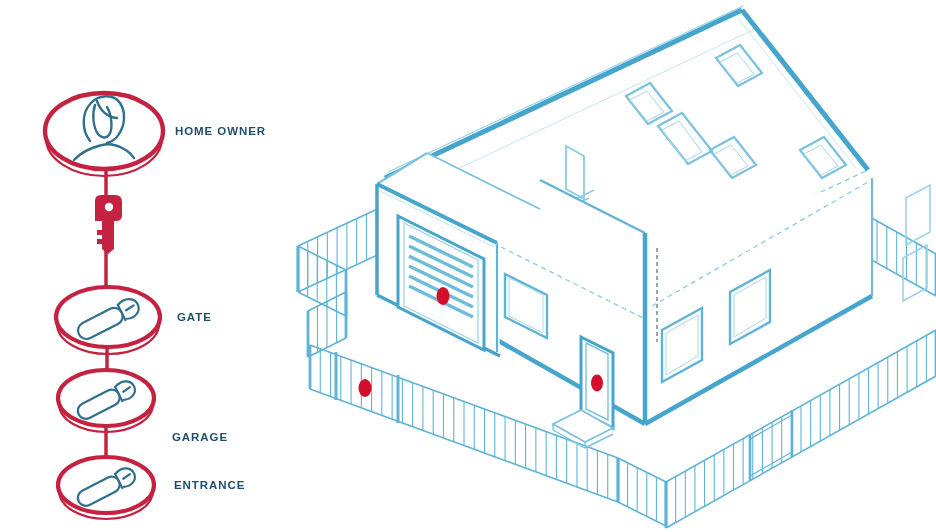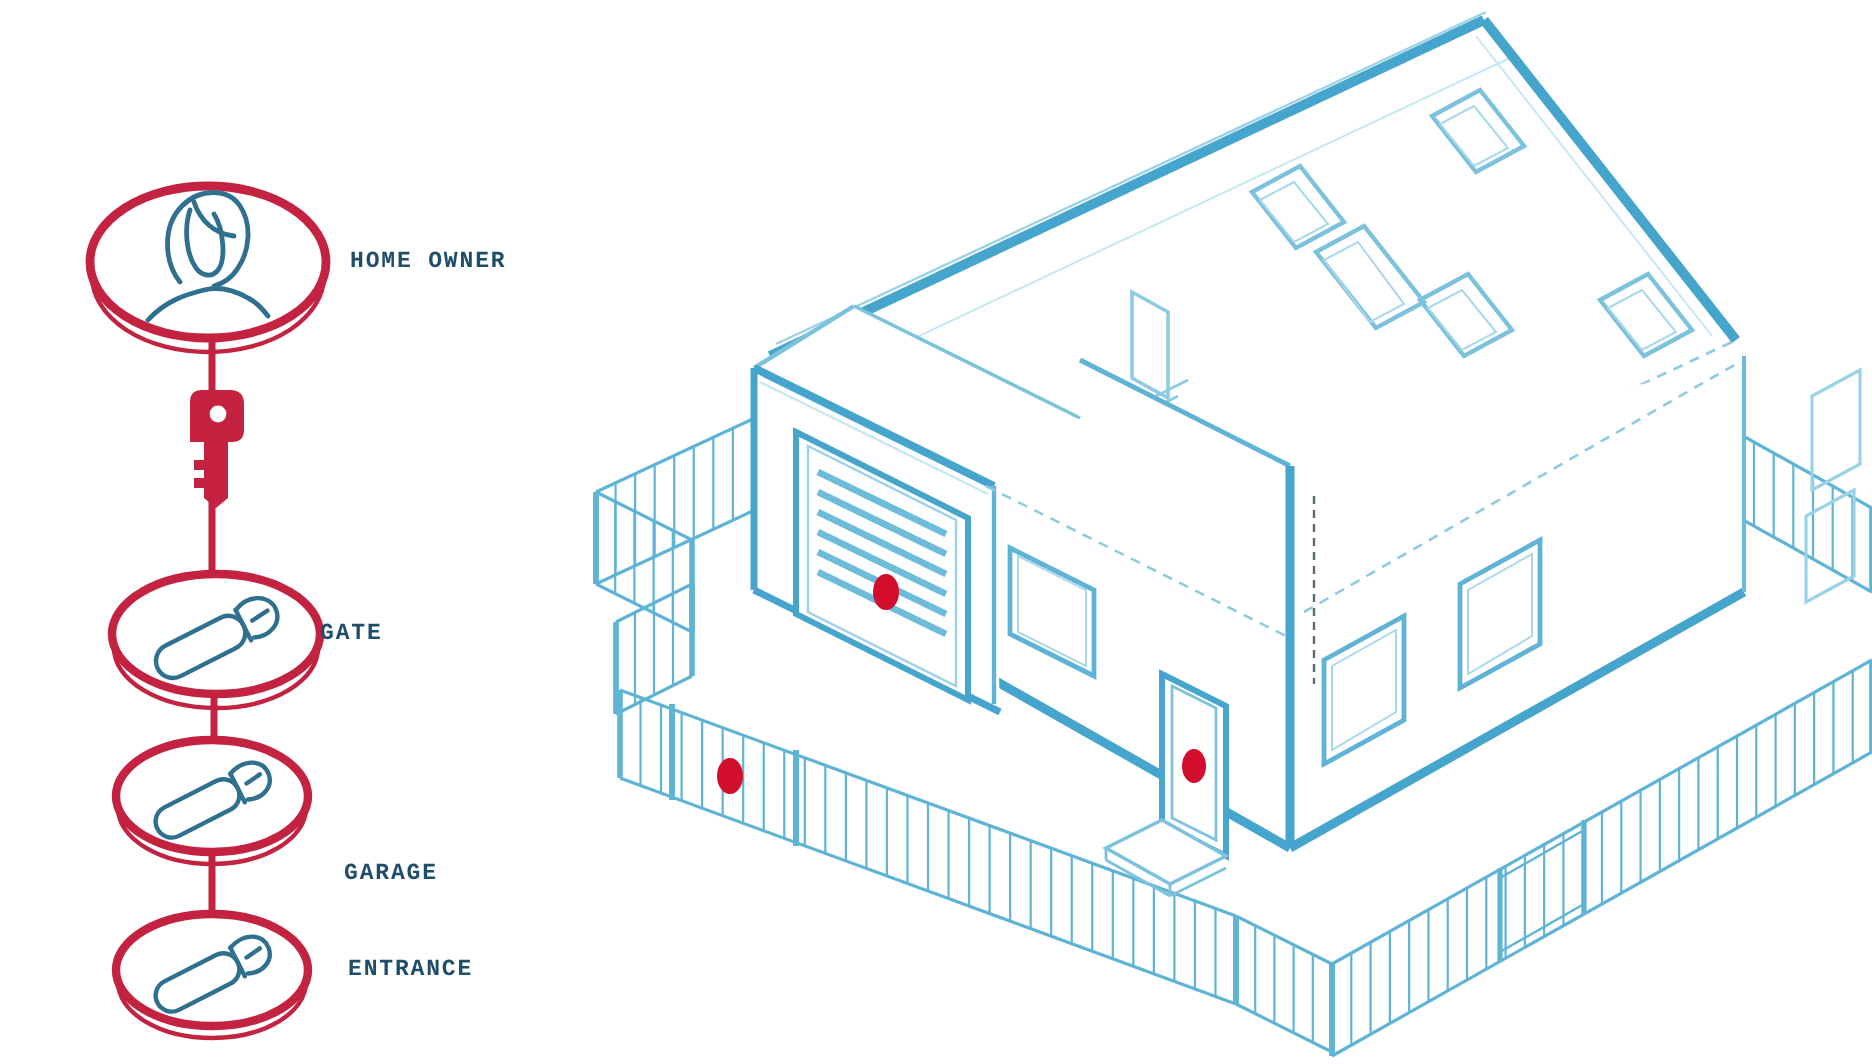--- a/index.html
+++ b/index.html
@@ -1,17 +1,17 @@
 <!DOCTYPE html>
 <html><head>
 <meta charset="utf-8">
 <style>
   html,body{margin:0;padding:0;background:#ffffff;}
   .canvas{position:relative;width:936px;height:532px;background:#fff;overflow:hidden;
-          font-family:Liberation Mono, monospace;}
+          font-family:Liberation Sans, sans-serif;}
   .chain-label{position:absolute;transform:translateY(-50%);font-size:11.5px;font-weight:700;
                letter-spacing:.08em;color:#1f4e6b;white-space:nowrap;}
   svg{position:absolute;top:0;left:0;}
 </style>
 </head>
 <body>
 
 <div class="canvas">
 
   <svg width="936" height="532" viewBox="0 0 936 532">
@@ -294,16 +294,16 @@
       <g transform="translate(109,486) rotate(-27)" fill="none" stroke="#2f6f8f" stroke-width="2.2" stroke-linecap="round">
         <rect x="-34" y="-8" width="45" height="16" rx="8"></rect>
         <path d="M11,-8 C21,-12 29,-6.5 28,1 C27,7.5 20,10.5 13,7.5"></path>
         <line x1="11" y1="-8" x2="11" y2="8"></line>
         <line x1="16" y1="0" x2="24" y2="-1"></line>
       </g>
     </g>
   </svg>
 
   <div class="chain-label" style="left:175px;top:131px;">HOME OWNER</div>
-  <div class="chain-label" style="left:160px;top:317px;">GATE</div>
+  <div class="chain-label" style="left:177px;top:317px;">GATE</div>
   <div class="chain-label" style="left:172px;top:397px;margin-top:40px;">GARAGE</div>
   <div class="chain-label" style="left:174px;top:485px;">ENTRANCE</div>
 </div>
 
 </body></html>

